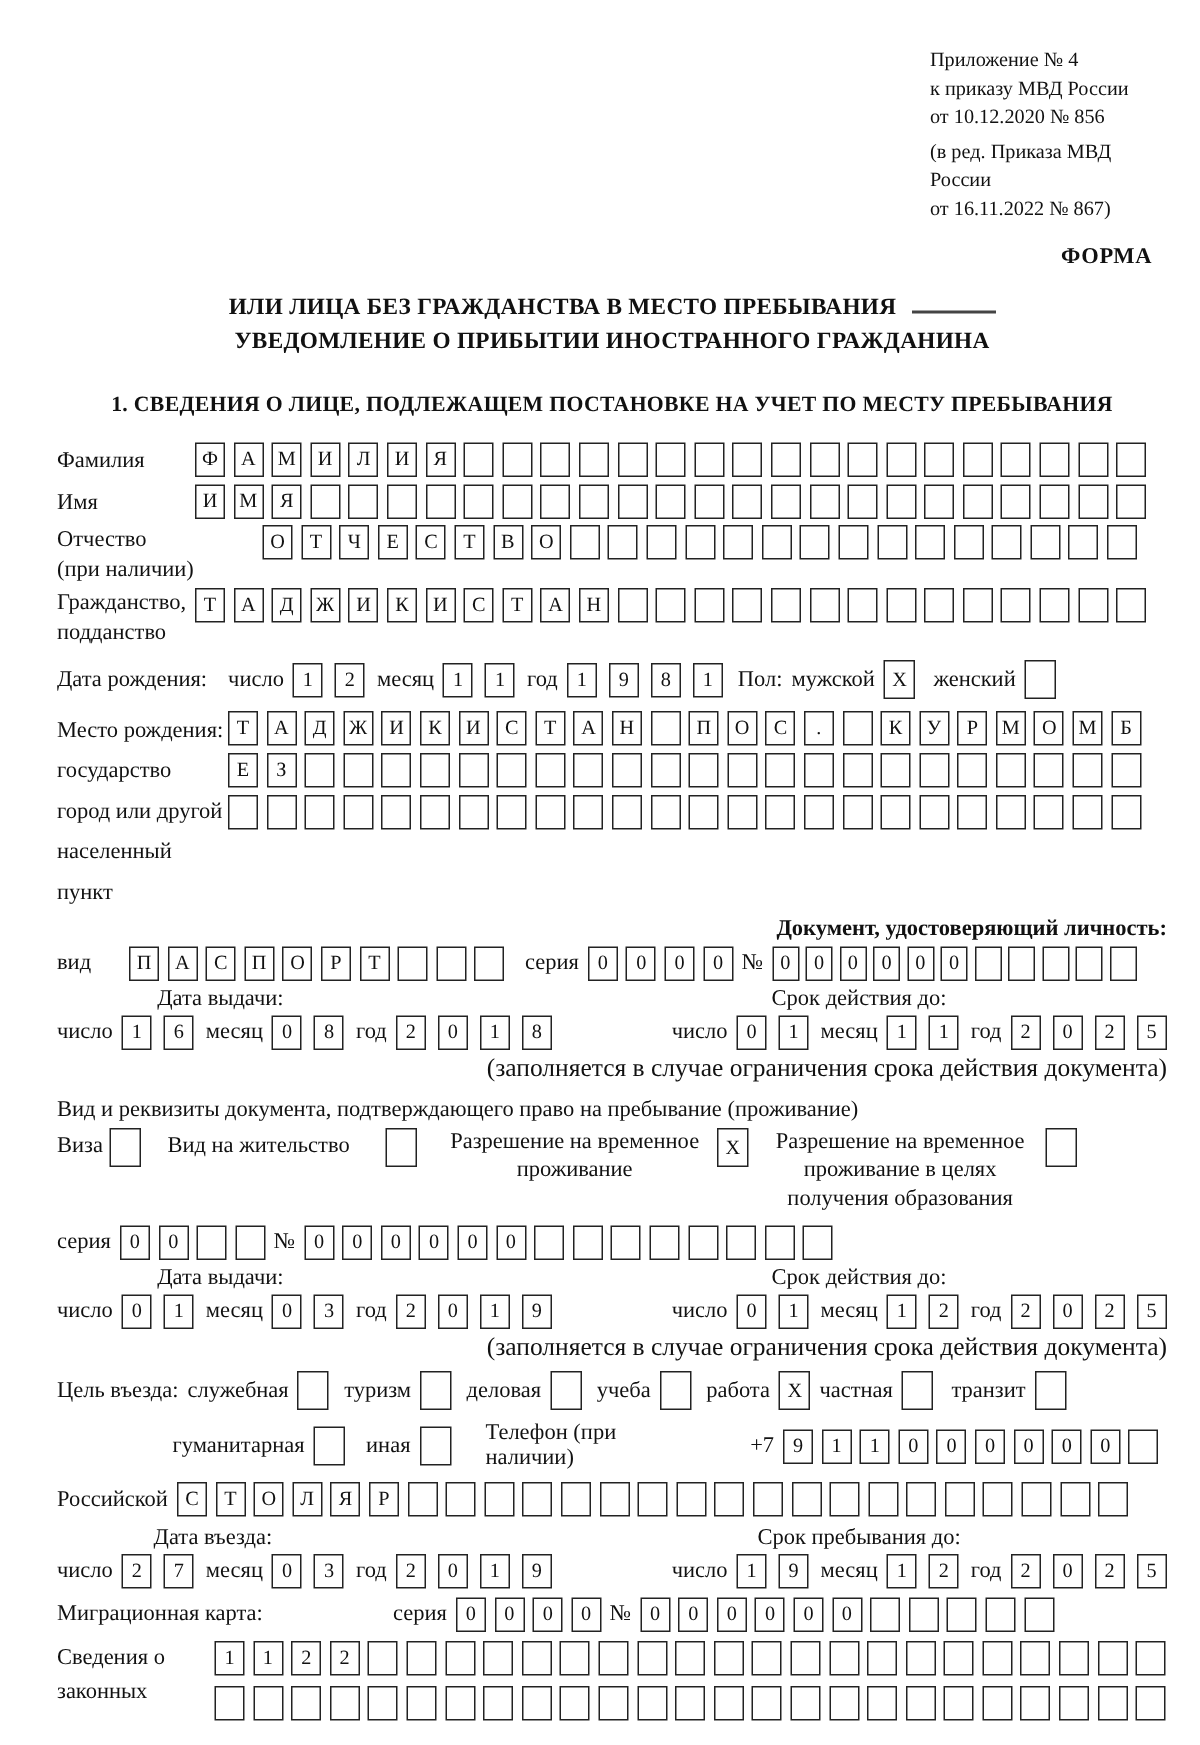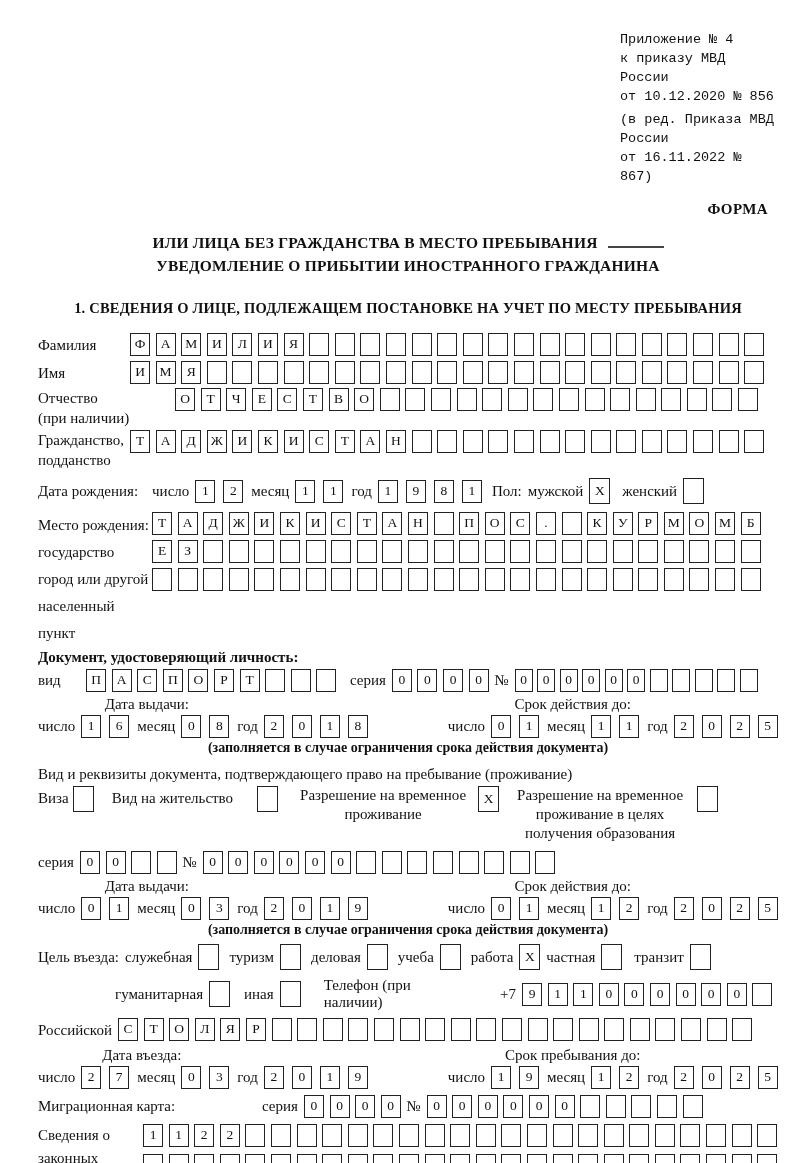--- a/index.html
+++ b/index.html
@@ -3,21 +3,21 @@
 <meta charset="utf-8">
 <style>
   html,body{margin:0;padding:0;background:#fff;}
   .page{
     width:800px;height:1163px;box-sizing:border-box;
     padding:30px 22px 0 38px;background:#fff;color:#111;
     font-family:"Liberation Serif","DejaVu Serif",serif;
     font-size:15px;overflow:hidden;position:relative;
   }
   
-  .apx{margin-left:582px;font-size:13.5px;line-height:19px;font-family:Liberation Mono, monospace;}
+  .apx{margin-left:582px;font-size:13.5px;line-height:19px;}
   .apx .g2{margin-top:4px;}
   .forma{text-align:right;font-weight:bold;font-size:15px;margin-top:15px;padding-right:10px;letter-spacing:.4px;}
   
   .title{text-align:center;font-weight:bold;font-size:15.5px;line-height:23px;margin-top:13px;letter-spacing:.2px;}
   .blank{display:inline-block;width:56px;border-bottom:2px solid #444;height:2px;margin-left:10px;}
   .sect{text-align:center;font-weight:bold;font-size:14.5px;margin-top:23px;margin-bottom:16px;letter-spacing:.2px;}
   
   .row{display:flex;align-items:flex-start;margin-bottom:3.5px;}
   .lbl{flex-shrink:0;line-height:24px;}
   .stack{flex-shrink:0;line-height:20px;}
@@ -29,21 +29,21 @@
   }
   .d .cell{margin-right:8px;}
   .tight .cell{width:18px;margin-right:4.5px;}
   .cb .cell{width:21px;height:26px;line-height:23px;margin-right:0;}
   
   .dates{display:flex;margin-bottom:2px;gap:44px;}
   .half{flex:1;}
   .dl{text-align:center;margin-bottom:2px;}
   .drow{display:flex;align-items:center;}
   .drow .t{margin-right:6px;}
-  .note{font-size:14px;text-align:center;margin-top:1px;margin-bottom:6px;font-weight:bold;}
+  .note{font-size:17px;text-align:right;margin-top:1px;margin-bottom:6px;}
   .intro{line-height:24px;}
   .colc{text-align:center;line-height:19px;flex-shrink:0;}
   .bold{font-weight:bold;}
 </style>
 </head>
 <body>
 
 <div class="page">
 
   <div class="apx">
@@ -302,21 +302,21 @@
           <span class="cell">&nbsp;</span>
           <span class="cell">&nbsp;</span>
           <span class="cell">&nbsp;</span>
           <span class="cell">&nbsp;</span>
           <span class="cell">&nbsp;</span>
           <span class="cell">&nbsp;</span>
         </div>
     </span>
   </div>
 
-  <div class="bold" style="text-align:left;margin-bottom:3px">Документ, удостоверяющий личность:</div>
+  <div class="bold" style="text-align:right;margin-bottom:3px">Документ, удостоверяющий личность:</div>
 
   <div class="drow" style="margin-bottom:4px">
     <span class="t" style="width:42px">вид</span>
     <span class="cells">
         <span class="cell">П</span>
         <span class="cell">А</span>
         <span class="cell">С</span>
         <span class="cell">П</span>
         <span class="cell">О</span>
         <span class="cell">Р</span>

